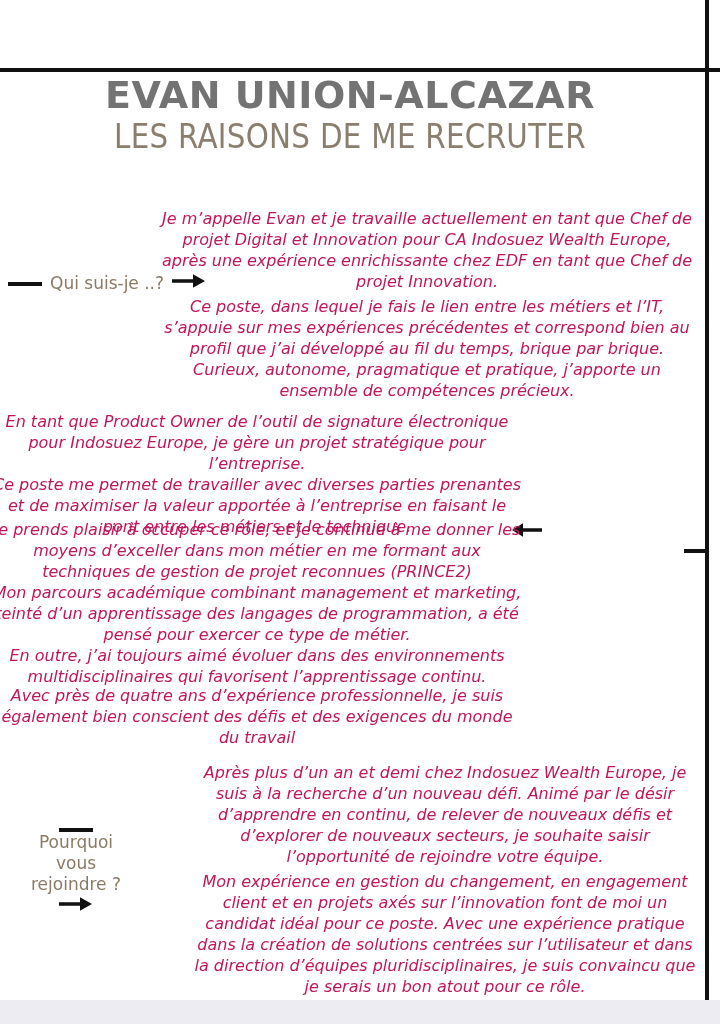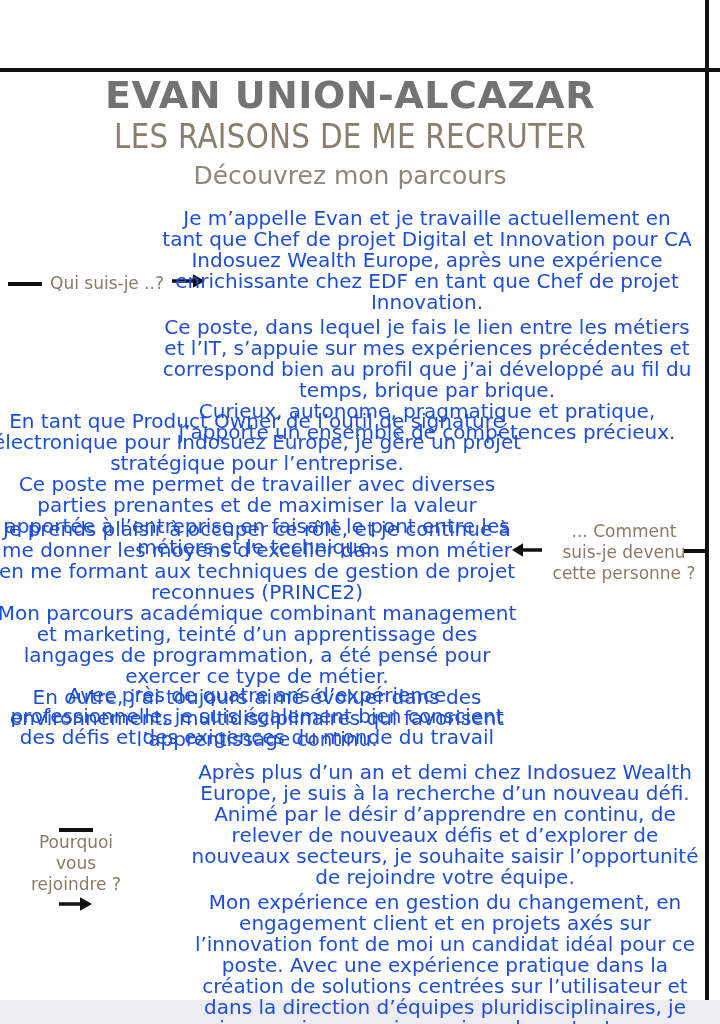--- a/index.html
+++ b/index.html
@@ -85,23 +85,24 @@
     font-size: 25px;
     color: #8e857b;
     line-height: 1.1;
     margin: 8px 0 0 0;
   }
 
   
   .block {
     position: absolute;
     text-align: center;
-    font-size: 20px;
+    font-size: 16px;
     line-height: 21px;
-    color: #1d4ed8;
+    color: #be185d;
+    font-style: italic;
   }
   .block p { margin: 0; }
   .block p + p { margin-top: 4px; }
 
   .block-a { left: 162px; top: 208px; width: 530px; }
   .block-b { left: -8px; top: 411px; width: 530px; }
   .block-c { left: -8px; top: 519px; width: 530px; }
   .block-d { left: -8px; top: 685px; width: 530px; }
   .block-e { left: 190px; top: 762px; width: 510px; }
 
@@ -148,21 +149,20 @@
 <body>
 
 <div class="rule-top"></div>
 <div class="rule-right"></div>
 <div class="rule-right-tick"></div>
 <div class="bottom-band"></div>
 
 <div class="header">
   <h1 class="title-main">EVAN UNION-ALCAZAR</h1>
   <h2 class="title-sub">LES RAISONS DE ME RECRUTER</h2>
-  <p class="title-tag">Découvrez mon parcours</p>
 </div>
 
 <div class="callout callout-1">
   <span class="dash"></span>
   <span class="lbl">Qui suis-je ..?</span>
   <span class="arrow">
     <svg width="34" height="18" viewBox="0 0 34 18" aria-hidden="true">
       <path d="M0 7.2 h21 V2.2 L33 9 L21 15.8 V10.8 H0 Z" fill="#111111"></path>
     </svg>
   </span>
@@ -176,21 +176,20 @@
 <div class="block block-b">
   <p>En tant que Product Owner de l’outil de signature électronique pour Indosuez Europe, je gère un projet stratégique pour l’entreprise.<br>Ce poste me permet de travailler avec diverses parties prenantes et de maximiser la valeur apportée à l’entreprise en faisant le pont entre les métiers et le technique.</p>
 </div>
 
 <div class="callout callout-2">
   <span class="arrow">
     <svg width="30" height="18" viewBox="0 0 30 18" aria-hidden="true">
       <path d="M30 7.2 H11 V2.2 L0 9 L11 15.8 V10.8 H30 Z" fill="#111111"></path>
     </svg>
   </span>
-  <span class="lbl two-line">... Comment suis-je devenu cette personne ?</span>
 </div>
 
 <div class="block block-c">
   <p>Je prends plaisir à occuper ce rôle, et je continue à me donner les moyens d’exceller dans mon métier en me formant aux techniques de gestion de projet reconnues (PRINCE2)<br>Mon parcours académique combinant management et marketing, teinté d’un apprentissage des langages de programmation, a été pensé pour exercer ce type de métier.<br>En outre, j’ai toujours aimé évoluer dans des environnements multidisciplinaires qui favorisent l’apprentissage continu.</p>
 </div>
 
 <div class="block block-d">
   <p>Avec près de quatre ans d’expérience professionnelle, je suis également bien conscient des défis et des exigences du monde du travail</p>
 </div>
 

